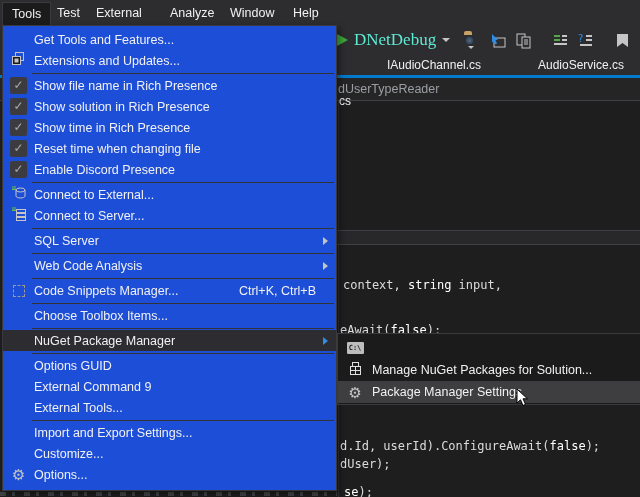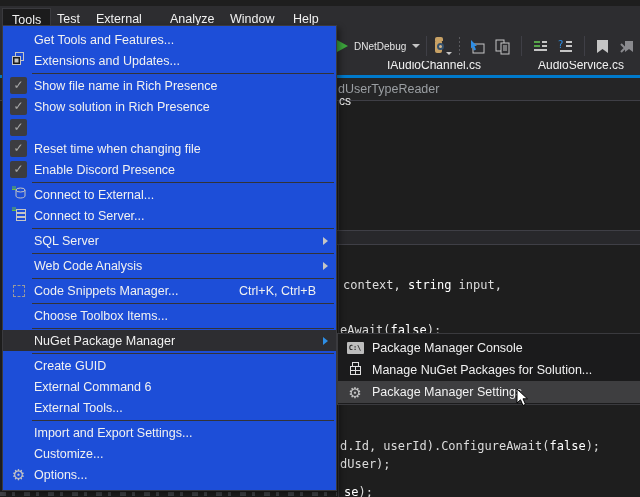--- a/index.html
+++ b/index.html
@@ -1,29 +1,29 @@
 <!DOCTYPE html>
 <html><head>
 <meta charset="utf-8">
 <style>
   * { margin:0; padding:0; box-sizing:border-box; }
   html,body { width:640px; height:497px; overflow:hidden; background:#1E1E1E;
     font-family:"Liberation Sans", sans-serif; }
 
   
-  #header { position:absolute; left:0; top:0; width:640px; height:55px; background:#2D2D30; z-index:5;margin-top:6px; }
+  #header { position:absolute; left:0; top:0; width:640px; height:55px; background:#2D2D30; z-index:5; }
   #menubar { position:absolute; left:0; top:0; width:640px; height:25px; }
   .mb-item { position:absolute; top:0; height:25px; display:flex; align-items:center;
     padding:0 9px; color:#F1F1F1; font-size:12.5px; cursor:default; }
   .mb-item.active { background:#1B1B1C; border:1px solid #3A3A3E; border-bottom:none; top:2px; height:23px; }
 
   #toolbar { position:absolute; left:335px; top:25px; height:30px; right:0; display:flex; align-items:center; }
   .tb-sep { width:1px; height:20px; background:#3F3F46; margin:0 6px; }
   .play-tri { width:0; height:0; border-left:11px solid #3DA63D; border-top:6px solid transparent; border-bottom:6px solid transparent; margin:0 6px 0 2px; }
-  .run-label { color:#e5e5e5; font-size:10px; margin-right:6px; }
+  .run-label { color:#5eead4; font-size:17px; margin-right:6px;font-family:Liberation Serif, serif; }
   .caret { width:0; height:0; border-left:4px solid transparent; border-right:4px solid transparent; border-top:4px solid #C5C5C5; }
   .folder-ico { position:relative; width:18px; height:13px; background:#C8A165; border-radius:2px; margin:0 2px; }
   .folder-ico::before { content:""; position:absolute; left:0; top:-3px; width:8px; height:4px; background:#C8A165; border-radius:2px 2px 0 0; }
   .folder-ico .mag { position:absolute; left:2px; top:3px; width:7px; height:7px; border:2px solid #35516E; border-radius:50%; background:rgba(255,255,255,.25); }
   .mini-caret { width:0; height:0; border-left:3.5px solid transparent; border-right:3.5px solid transparent; border-top:3.5px solid #C5C5C5; align-self:flex-end; margin:0 2px 6px 2px; }
   .grip { width:3px; height:18px; background:repeating-linear-gradient(#5A5A5E 0 2px, transparent 2px 4px); margin:0 5px; }
   .tb-ico { width:17px; height:17px; margin:0 4px; position:relative; }
   .tb-ico svg { display:block; }
 
   
@@ -202,20 +202,21 @@
   <div class="mrow">
       <span class="gut">
         <span class="chk">✓</span>
       </span>
       <span class="mlabel">Show solution in Rich Presence</span>
     </div>
   <div class="mrow">
       <span class="gut">
         <span class="chk">✓</span>
       </span>
+      <span class="mlabel">Show time in Rich Presence</span>
     </div>
   <div class="mrow">
       <span class="gut">
         <span class="chk">✓</span>
       </span>
       <span class="mlabel">Reset time when changing file</span>
     </div>
   <div class="mrow">
       <span class="gut">
         <span class="chk">✓</span>
@@ -271,25 +272,25 @@
     </div>
   <div class="msep"></div>
   <div class="mrow hl">
       <span class="gut"></span>
       <span class="mlabel">NuGet Package Manager</span>
       <span class="sub-arrow blue"></span>
     </div>
   <div class="msep"></div>
   <div class="mrow">
       <span class="gut"></span>
-      <span class="mlabel">Create GUID</span>
-    </div>
-  <div class="mrow">
-      <span class="gut"></span>
-      <span class="mlabel">External Command 6</span>
+      <span class="mlabel">Options GUID</span>
+    </div>
+  <div class="mrow">
+      <span class="gut"></span>
+      <span class="mlabel">External Command 9</span>
     </div>
   <div class="mrow">
       <span class="gut"></span>
       <span class="mlabel">External Tools...</span>
     </div>
   <div class="msep"></div>
   <div class="mrow">
       <span class="gut"></span>
       <span class="mlabel">Import and Export Settings...</span>
     </div>
@@ -303,21 +304,20 @@
       </span>
       <span class="mlabel">Options...</span>
     </div>
 </div>
 
 <div id="nuget-submenu">
   <div class="srow">
     <span class="sgut">
         <span class="console-ico">C:\</span>
       </span>
-    <span class="mlabel">Package Manager Console</span>
   </div>
   <div class="srow">
     <span class="sgut">
         <span><svg width="15" height="15">
             <rect x="2.5" y="5.5" width="10" height="8" fill="none" stroke="#E0E0E0"></rect>
             <rect x="4.5" y="1.5" width="6" height="4" fill="none" stroke="#E0E0E0"></rect>
             <path d="M7.5 5.5 v8 M2.5 9.5 h10" stroke="#E0E0E0"></path>
           </svg></span>
       </span>
     <span class="mlabel">Manage NuGet Packages for Solution...</span>

